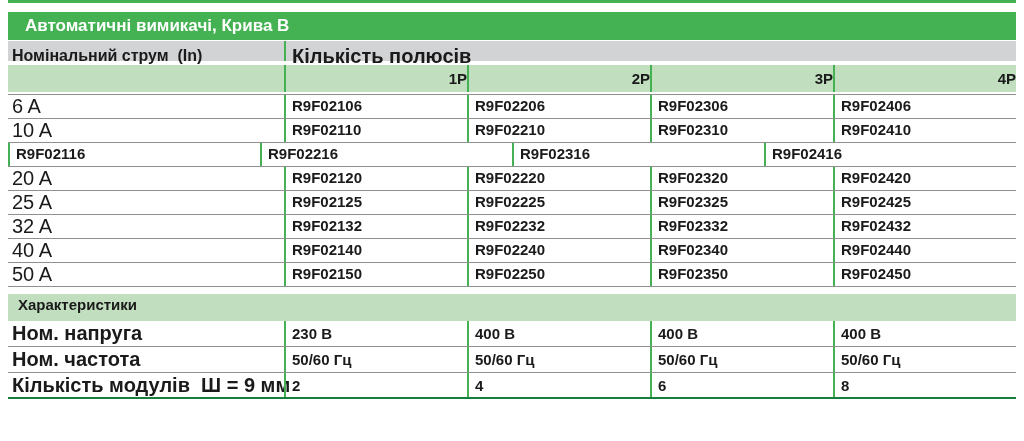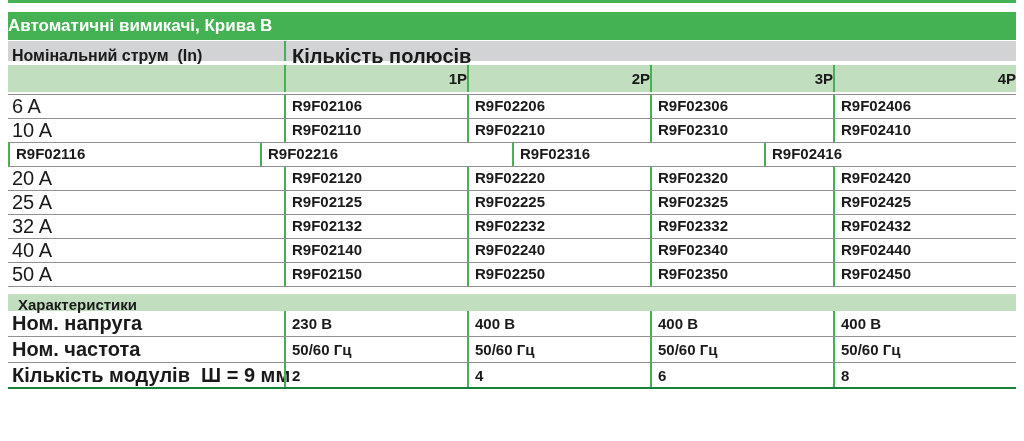--- a/index.html
+++ b/index.html
@@ -12,21 +12,21 @@
     overflow: hidden;
   }
   .table-wrap { margin: 0 8px; width: 1008px; }
 
   .top-strip { height: 3px; background: var(--green); margin-bottom: 9px; }
 
   .title-bar {
     height: 28px; line-height: 28px;
     background: var(--green);
     color: #ffffff; font-weight: bold; font-size: 17px;
-    padding-left: 0; margin-bottom: 1px;
+    padding-left: 17px; margin-bottom: 1px;
   }
 
   .hdr-row { display: flex; height: 20px; margin-bottom: 4px; }
   .hdr-row .c1 {
     width: 276px; background: var(--gray);
     font-weight: bold; font-size: 16px; line-height: 30px;
     padding-left: 4px; white-space: pre;
   }
   .hdr-row .c2 {
     flex: 1; background: var(--gray);
@@ -44,21 +44,21 @@
 
   .data-rows { border-top: 1px solid var(--line); }
   .row { display: flex; height: 24px; border-bottom: 1px solid var(--line); }
   .row .c1 { width: 276px; font-size: 20px; line-height: 22px; padding-left: 4px; white-space: pre; }
   .row .cell {
     flex: 1; border-left: 2px solid var(--green);
     font-weight: bold; font-size: 15px; line-height: 22px; padding-left: 6px;
   }
 
   .char-band {
-    margin-top: 7px; height: 17px; background: var(--lgreen);
+    margin-top: 7px; height: 27px; background: var(--lgreen);
     font-weight: bold; font-size: 15px; line-height: 21px; padding-left: 10px;
   }
   .char-rows .row { height: 26px; }
   .char-rows .row .c1 { font-weight: bold; line-height: 25px; }
   .char-rows .row .cell { line-height: 25px; }
   .char-rows .row:last-child { border-bottom: 2px solid #15803d; }
 </style>
 </head>
 <body>
 

